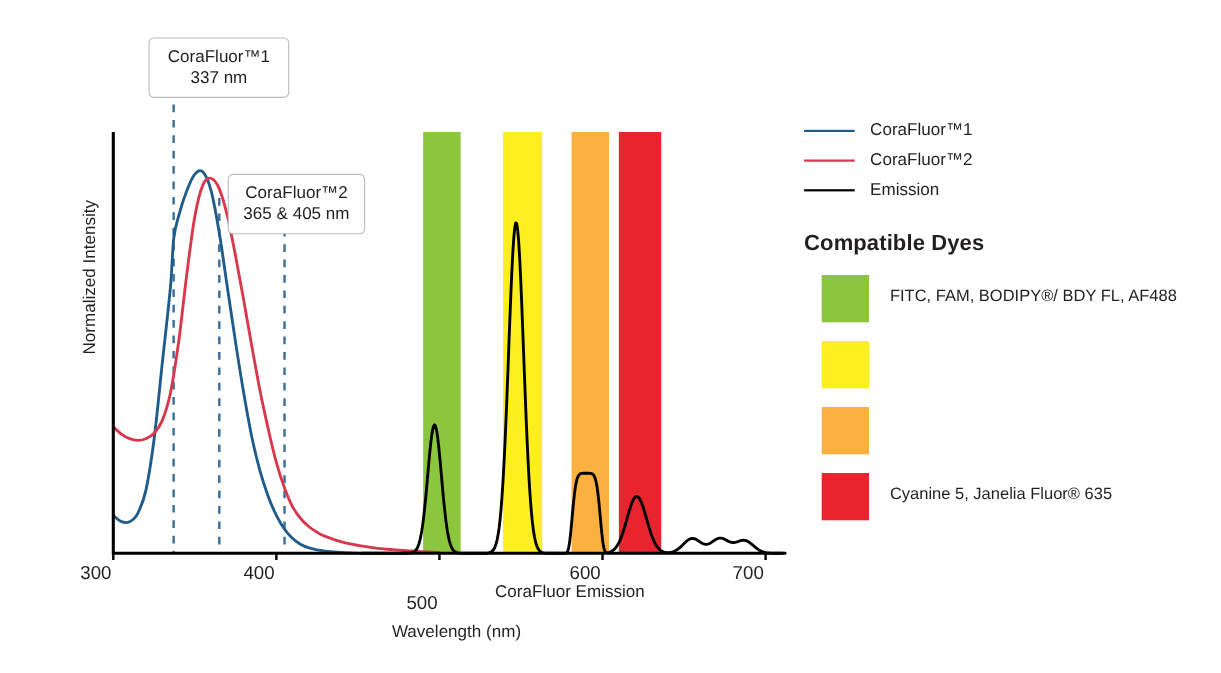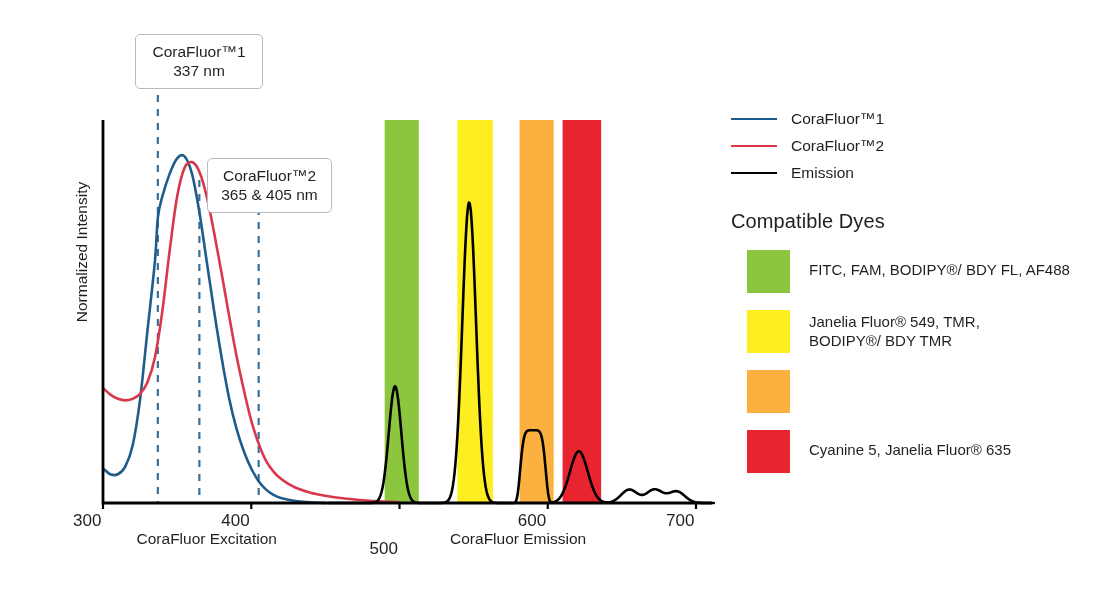--- a/index.html
+++ b/index.html
@@ -29,21 +29,21 @@
                 transform:rotate(-90deg);transform-origin:50% 50%;
                 text-align:center;font-size:15.5px;color:#231f20;}
 
   
   #right-panel{position:absolute;left:731px;top:105px;width:370px;}
   .legend-row{display:flex;align-items:center;height:27px;}
   .legend-swatch{width:46px;height:0;border-top-width:2.6px;
                  border-top-style:solid;margin-right:14px;flex:none;}
   .legend-text{font-size:15.5px;color:#231f20;white-space:nowrap;}
 
-  #dyes-title{margin-top:24px;font-size:20px;font-weight:normal;color:#231f20;
+  #dyes-title{margin-top:24px;font-size:20px;font-weight:bold;color:#231f20;
               letter-spacing:.1px;}
 
   .dye-row{display:flex;align-items:flex-start;margin-top:17px;padding-left:16px;}
   .dye-swatch{width:43px;height:43px;flex:none;margin-right:19px;}
   .dye-text{font-size:15px;line-height:19px;color:#231f20;padding-top:10px;}
   .dye-text.two-line{padding-top:2px;}
   .dye-text .ln{display:block;white-space:nowrap;}
 </style>
 </head>
 <body>
@@ -72,21 +72,21 @@
   <div class="callout" id="callout-1">
     <span class="ln">CoraFluor™1</span>
     <span class="ln">337 nm</span>
   </div>
   <div class="callout" id="callout-2">
     <span class="ln">CoraFluor™2</span>
     <span class="ln">365 &amp; 405 nm</span>
   </div>
 
   <div id="y-axis-label">Normalized Intensity</div>
-  <div class="axis-sub" id="sub-left" style="left: 106.775px; top: 530px; width: 200px;">CoraFluor Excitation</div>
+  <div id="axis-title">Wavelength (nm)</div>
   <div class="axis-sub" id="sub-right" style="left: 418.1px; top: 530px; width: 200px;">CoraFluor Emission</div>
   <div id="tick-labels">
       <div class="tick-label" style="left: 73px; top: 511px;">300</div>
       <div class="tick-label" style="left: 221.25px; top: 511px;">400</div>
       <div class="tick-label" style="left: 369.5px; top: 539px;">500</div>
       <div class="tick-label" style="left: 517.75px; top: 511px;">600</div>
       <div class="tick-label" style="left: 666px; top: 511px;">700</div>
     </div>
 
   <div id="right-panel">
@@ -107,24 +107,20 @@
     <div id="dyes-title">Compatible Dyes</div>
     <div id="dyes-list">
         <div class="dye-row">
           <div class="dye-swatch" style="background: rgb(140, 198, 62);"></div>
           <div class="dye-text">
             <span class="ln">FITC, FAM, BODIPY®/ BDY FL, AF488</span>
           </div>
         </div>
         <div class="dye-row">
           <div class="dye-swatch" style="background: rgb(252, 238, 33);"></div>
-          <div class="dye-text two-line">
-            <span class="ln">Janelia Fluor® 549, TMR,</span>
-            <span class="ln">BODIPY®/ BDY TMR</span>
-          </div>
         </div>
         <div class="dye-row">
           <div class="dye-swatch" style="background: rgb(251, 176, 64);"></div>
         </div>
         <div class="dye-row">
           <div class="dye-swatch" style="background: rgb(232, 37, 47);"></div>
           <div class="dye-text">
             <span class="ln">Cyanine 5, Janelia Fluor® 635</span>
           </div>
         </div>

